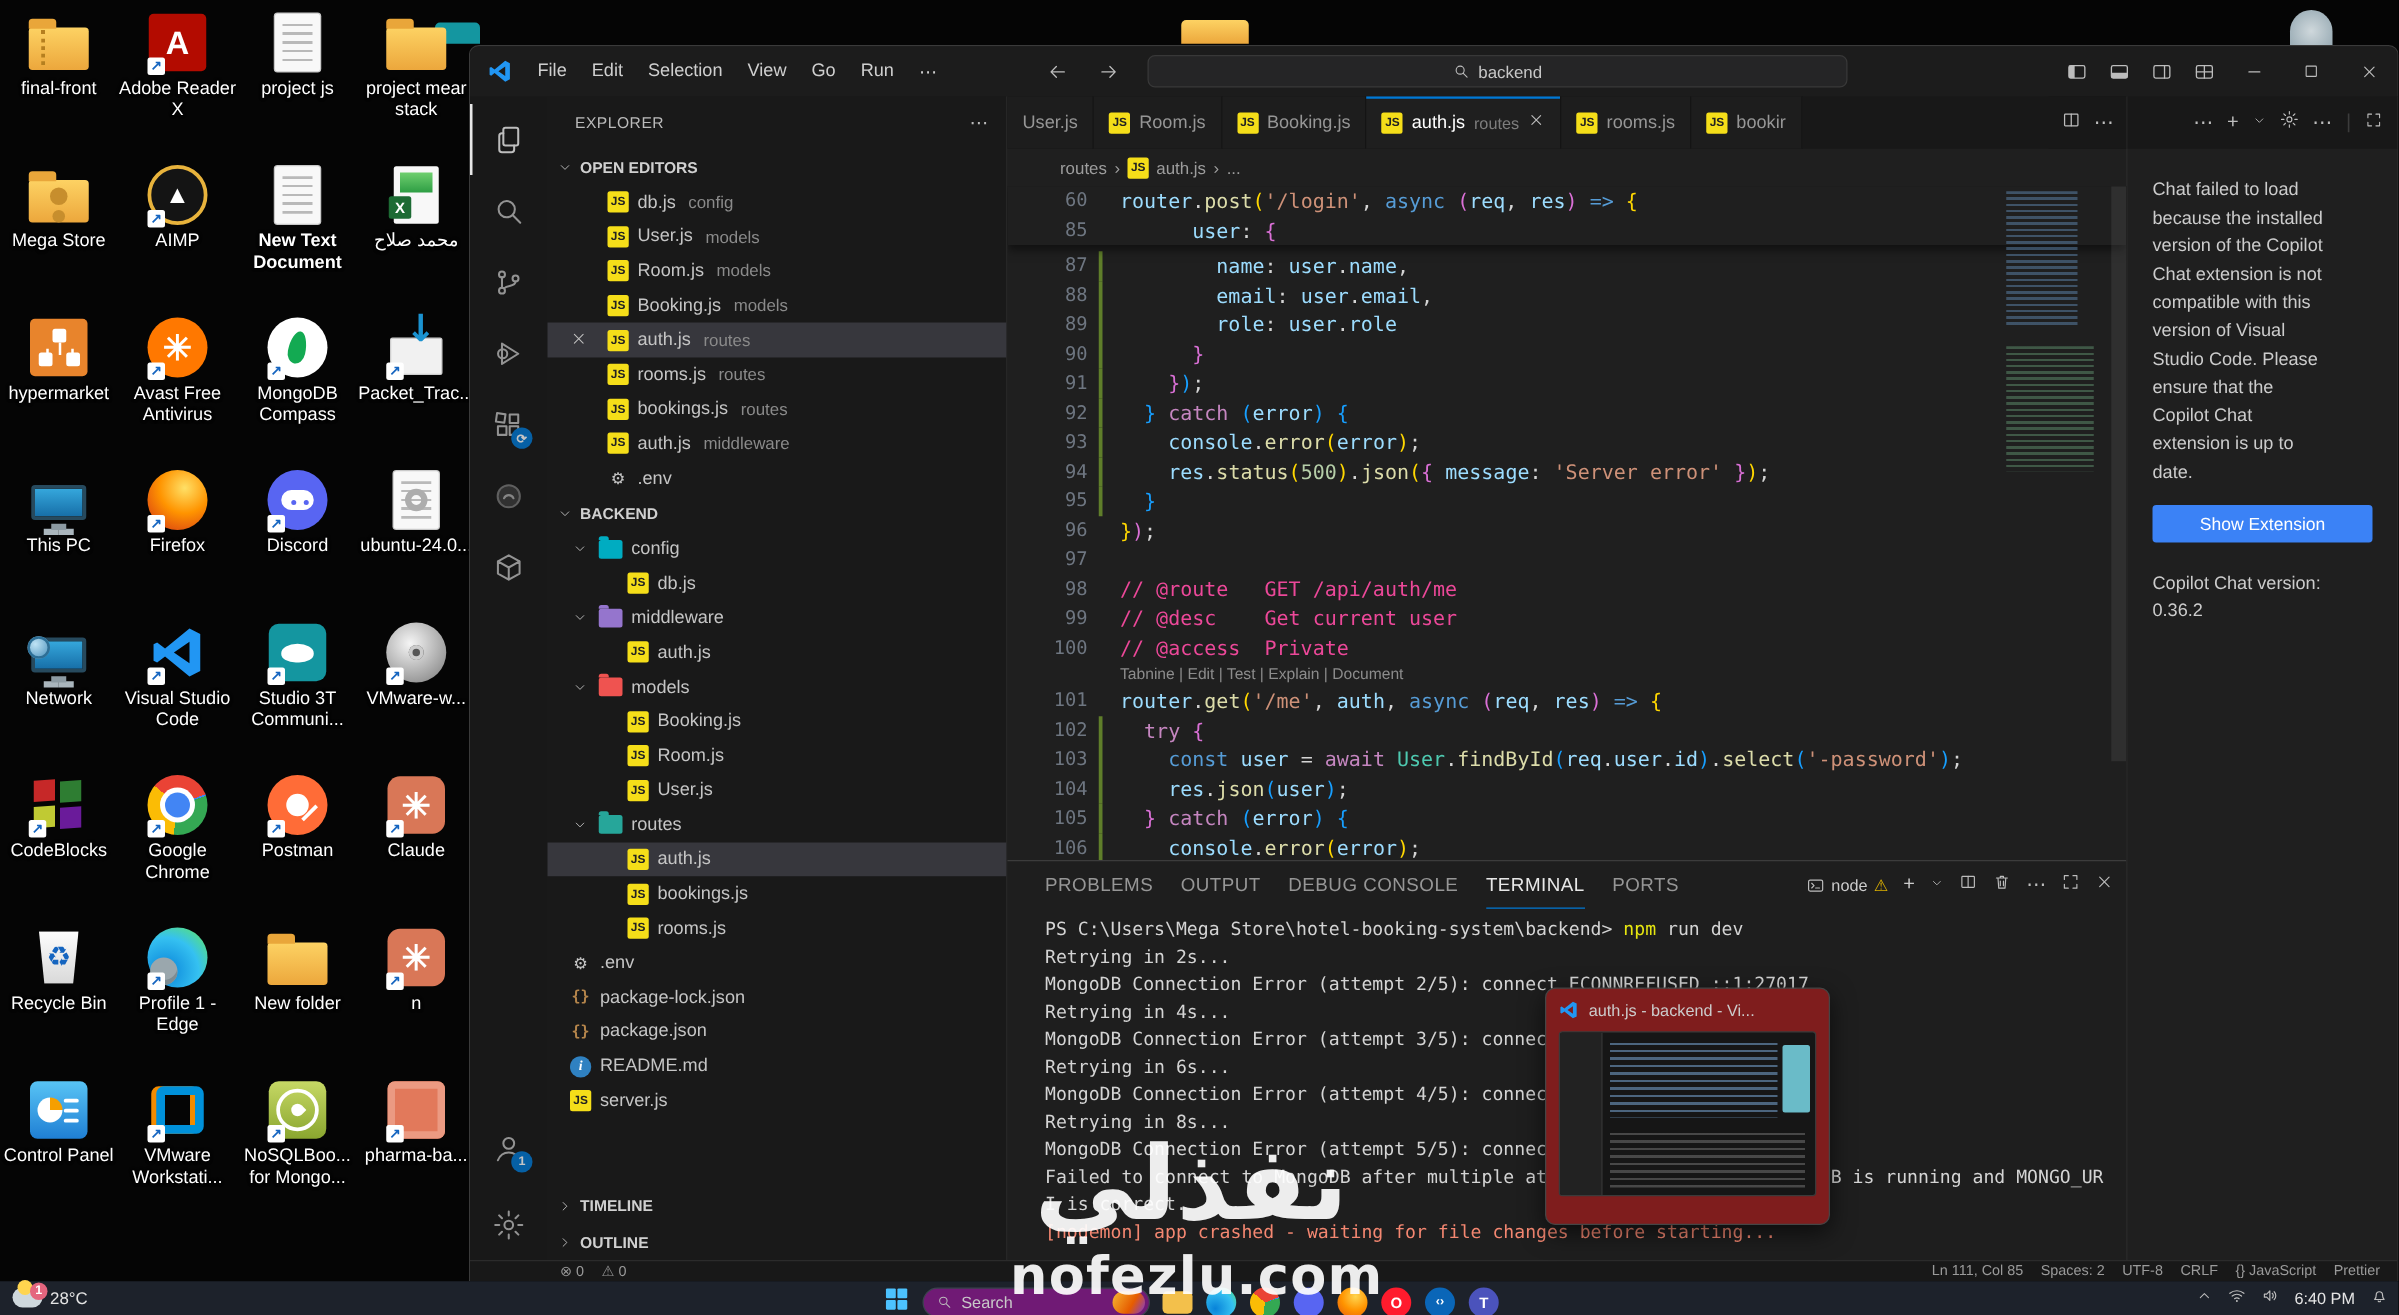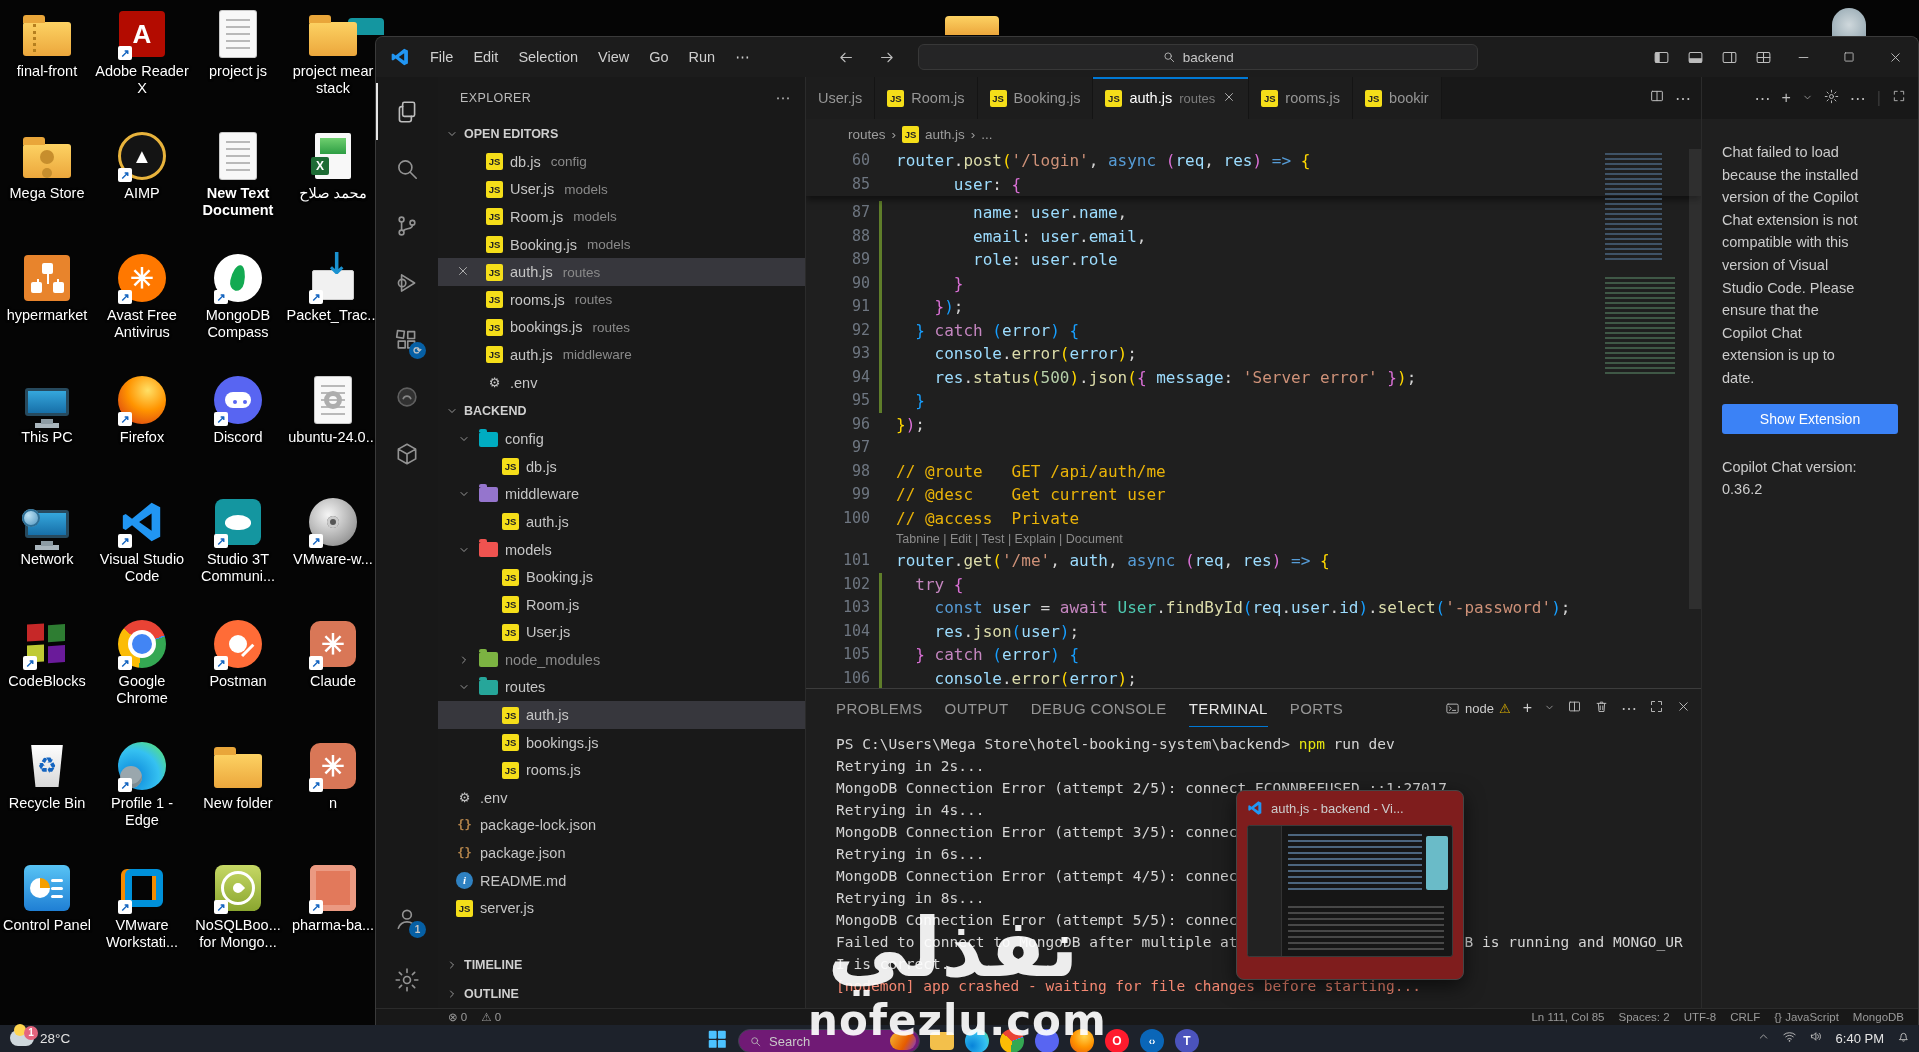--- a/index.html
+++ b/index.html
@@ -125,21 +125,21 @@
   .sticky{position:absolute;left:0;right:0;top:0;z-index:3;background:#1f1f1f;box-shadow:0 4px 7px rgba(0,0,0,.5)}
   .cl{display:flex;height:23.5px}
   .cl .ln{width:64px;flex:none;text-align:right;color:#6e7681;font:15px/23.5px "DejaVu Sans Mono",monospace}
   .cl .gut{width:26px;flex:none;position:relative}
   .cl.m .gut::before{content:'';position:absolute;left:9px;top:0;bottom:0;width:3px;background:#5f7e2a}
   .cl pre{font:16px/23.5px "DejaVu Sans Mono",monospace;white-space:pre}
   .lens{height:19px;display:flex}
   .lens .ln{width:90px;flex:none}
   .lens span{font-size:12.5px;color:#8c8c8c;line-height:19px}
   .tk-kw{color:#569cd6}.tk-ctrl{color:#c586c0}.tk-str{color:#ce9178}.tk-fn{color:#dcdcaa}.tk-var{color:#9cdcfe}
-  .tk-cls{color:#4ec9b0}.tk-num{color:#b5cea8}.tk-cmt{color:#eab308}.tk-pl{color:#d4d4d4}
+  .tk-cls{color:#4ec9b0}.tk-num{color:#b5cea8}.tk-cmt{color:#ec4899}.tk-pl{color:#d4d4d4}
   .tk-b1{color:#ffd700}.tk-b2{color:#da70d6}.tk-b3{color:#179fff}
   .tk-npm{color:#e5e510}.tk-red{color:#f48771}
   .minimap{position:absolute;right:14px;top:4px;width:82px;height:240px;z-index:4;opacity:.8}
   .mm1{height:110px;background:repeating-linear-gradient(180deg,rgba(110,160,210,.5) 0 2px,transparent 2px 5px);width:70%}
   .mm2{margin-top:14px;height:100px;background:repeating-linear-gradient(180deg,rgba(120,190,140,.45) 0 2px,transparent 2px 5px);width:85%}
   .vslider{position:absolute;right:0;top:0;width:12px;height:460px;background:rgba(121,121,121,.18);z-index:4}
 
   
   .panel{height:320px;flex:none;background:#1e1e1e;border-top:1px solid #3c3c3c;display:flex;flex-direction:column}
   .panel-head{height:38px;flex:none;display:flex;align-items:center;padding:0 10px 0 30px;gap:22px}
@@ -671,29 +671,20 @@
               <span class="jsb" data-interactable="false">JS</span>
               <span data-interactable="false">Booking.js</span>
             </div>
             <div class="trow" data-interactable="true" style="padding-left: 64px;">
               <span class="jsb" data-interactable="false">JS</span>
               <span data-interactable="false">Room.js</span>
             </div>
             <div class="trow" data-interactable="true" style="padding-left: 64px;">
               <span class="jsb" data-interactable="false">JS</span>
               <span data-interactable="false">User.js</span>
-            </div>
-            <div class="trow" data-interactable="true" style="padding-left: 18px;">
-              <span class="chev" data-interactable="false">
-                <svg class="ic" viewBox="0 0 24 24" style="transform:rotate(-90deg)">
-                  <path d="M6 9l6 6 6-6"></path>
-                </svg>
-              </span>
-              <span class="fold" data-interactable="false" style="background: rgb(124, 179, 66);"></span>
-              <span data-interactable="false" style="color: rgb(138, 138, 138);">node_modules</span>
             </div>
             <div class="trow" data-interactable="true" style="padding-left: 18px;">
               <span class="chev" data-interactable="false">
                 <svg class="ic" viewBox="0 0 24 24">
                   <path d="M6 9l6 6 6-6"></path>
                 </svg>
               </span>
               <span class="fold" data-interactable="false" style="background: rgb(38, 166, 154);"></span>
               <span data-interactable="false">routes</span>
             </div>
@@ -1012,21 +1003,21 @@
 
     <div class="statusbar" data-interactable="true" id="statusbar">
         <span data-interactable="true">⊗ 0</span>
         <span data-interactable="true">⚠ 0</span>
         <span class="sp" data-interactable="false"></span>
         <span data-interactable="true">Ln 111, Col 85</span>
         <span data-interactable="true">Spaces: 2</span>
         <span data-interactable="true">UTF-8</span>
         <span data-interactable="true">CRLF</span>
         <span data-interactable="true">{} JavaScript</span>
-        <span data-interactable="true">MongoDB</span>
+        <span data-interactable="true">Prettier</span>
       </div>
   </div>
 
   <div class="preview" data-interactable="true">
     <div class="pv-head">
       <svg width="16" height="16" viewBox="0 0 24 24" data-interactable="false">
           <path fill="#2196f3" fill-rule="evenodd" d="M17 2 21.5 4.3 V19.7 L17 22 6.8 13.7 3.5 16.2 2 15.4 V8.6 L3.5 7.8 6.8 10.3 Z M17 7.5 10.5 12 17 16.5 Z"></path>
         </svg>
       <span data-interactable="false">auth.js - backend - Vi...</span>
     </div>

